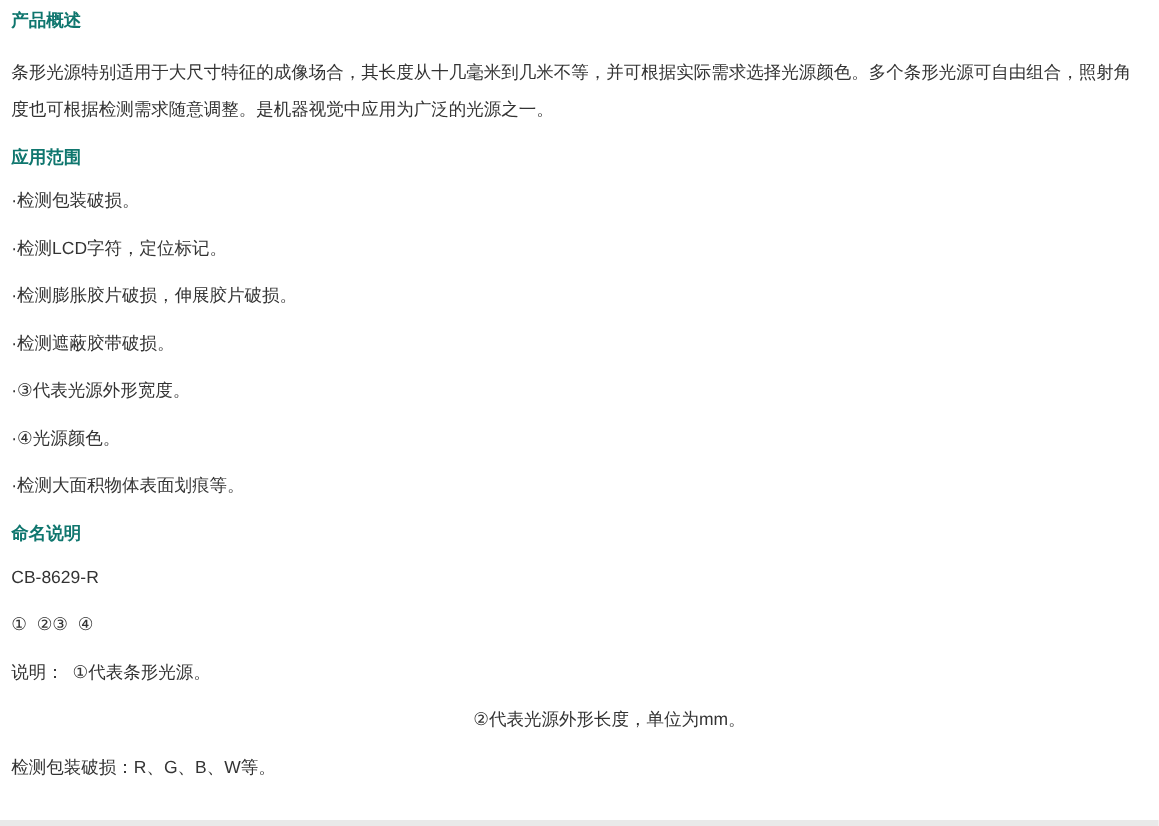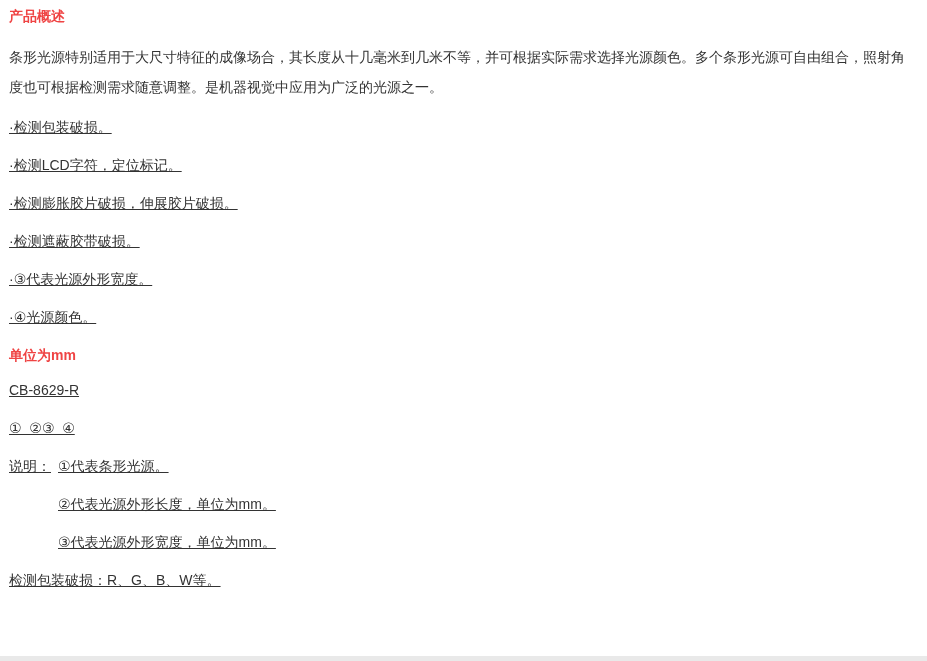--- a/index.html
+++ b/index.html
@@ -15,79 +15,80 @@
     font-family: "Liberation Sans", "DejaVu Sans", sans-serif;
   }
   .page {
     padding: 7px 10px 0 9px;
     font-size: 14px;
     color: #333333;
   }
   h3.doc-heading {
     font-size: 14px;
     font-weight: 700;
-    color: #ef4444;
+    color: #0f766e;
     margin: 0 0 16px 0;
     line-height: 19px;
   }
   .para {
     margin: 16px 0 14px 0;
     line-height: 30px;
     max-width: 900px;
   }
   .line {
     margin: 16px 0 19px 0;
     line-height: 19px;
-    text-decoration: underline;
   }
   .markers {
     white-space: pre;
   }
   .note-label {
     margin-right: 7px;
     text-align: center;
   }
   .note-indent {
     padding-left: 49px;
+    text-align: center;
   }
   .bottom-bar {
     position: absolute;
     left: 0;
     bottom: 0;
     width: 100%;
     height: 5px;
     background: #e9e9e9;
   }
 </style>
 </head>
 <body>
 
 <div class="page">
 
   <h3 class="doc-heading">产品概述</h3>
 
   <p class="para">条形光源特别适用于大尺寸特征的成像场合，其长度从十几毫米到几米不等，并可根据实际需求选择光源颜色。多个条形光源可自由组合，照射角度也可根据检测需求随意调整。是机器视觉中应用为广泛的光源之一。</p>
 
+  <h3 class="doc-heading">应用范围</h3>
 
   <p class="line">·检测包装破损。</p>
   <p class="line">·检测LCD字符，定位标记。</p>
   <p class="line">·检测膨胀胶片破损，伸展胶片破损。</p>
   <p class="line">·检测遮蔽胶带破损。</p>
   <p class="line">·③代表光源外形宽度。</p>
   <p class="line">·④光源颜色。</p>
+  <p class="line">·检测大面积物体表面划痕等。</p>
 
-  <h3 class="doc-heading">单位为mm</h3>
+  <h3 class="doc-heading">命名说明</h3>
 
   <p class="line">CB-8629-R</p>
 
   <p class="line markers">①  ②③  ④</p>
 
   <p class="line"><span class="note-label">说明：</span><span>①代表条形光源。</span></p>
 
   <p class="line note-indent">②代表光源外形长度，单位为mm。</p>
 
-  <p class="line note-indent">③代表光源外形宽度，单位为mm。</p>
 
   <p class="line">检测包装破损：R、G、B、W等。</p>
 
 </div>
 
 <div class="bottom-bar"></div>
 
 </body></html>

